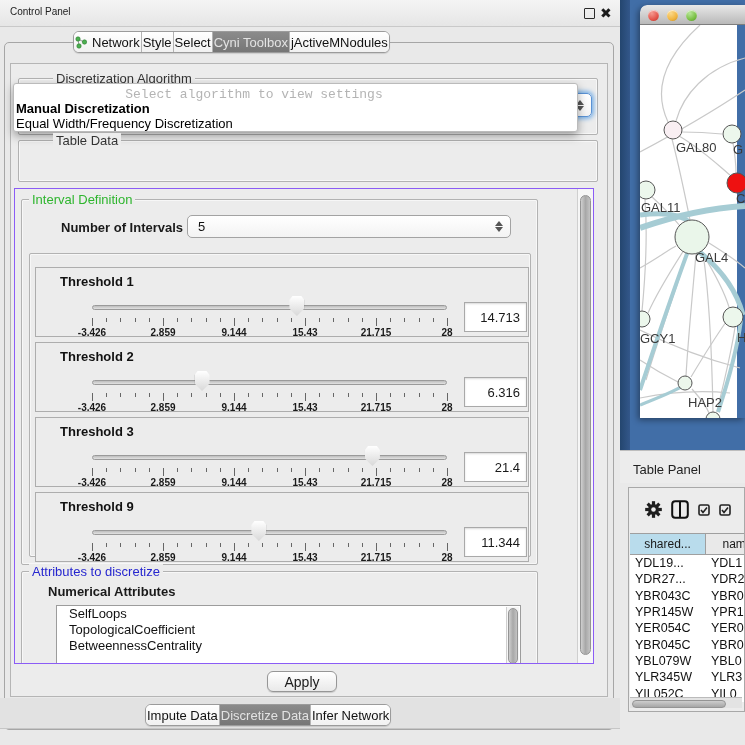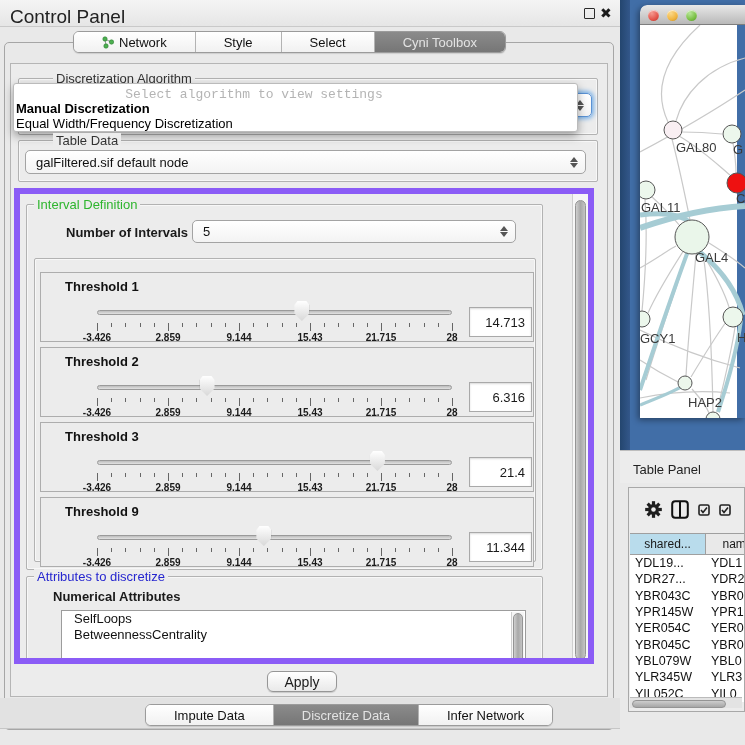--- a/index.html
+++ b/index.html
@@ -4,32 +4,32 @@
 <style>
   * { margin:0; padding:0; box-sizing:border-box; }
   html,body { width:745px; height:745px; overflow:hidden; background:#e9e9e9;
     font-family:"Liberation Sans","DejaVu Sans",sans-serif; color:#1a1a1a; }
   .abs { position:absolute; }
   #stage { position:relative; width:745px; height:745px; }
 
   
   #titlebar { left:0; top:0; width:620px; height:27px; background:linear-gradient(#f4f4f4,#e6e6e6);
     border-bottom:1px solid #c9c9c9; }
-  #titlebar .t { position:absolute; left:10px; top:6px; font-size:19px; color:#222; }
+  #titlebar .t { position:absolute; left:10px; top:6px; font-size:10px; color:#222; }
   .float-ic { position:absolute; top:8px; width:11px; height:11px; border:1.6px solid #2b2b2b; border-radius:1px; }
   .close-ic { position:absolute; top:5px; font-size:14px; font-weight:bold; color:#1c1c1c; }
 
   #outer-pane { left:4px; top:42px; width:610px; height:688px; border:1px solid #a6a6a6; border-radius:5px; background:#e9e9e9; }
   #main-panel { left:10px; top:63px; width:598px; height:634px; border:1px solid #b5b5b5; background:#ececec; }
 
   
   .segbar { position:absolute; display:flex; height:22px; border:1px solid #9b9b9b; border-radius:6px;
     overflow:hidden; background:#fff; box-shadow:0 1px 1px rgba(0,0,0,.12); }
   .seg { display:flex; align-items:center; justify-content:center; gap:4px; font-size:13px; color:#111;
-    background:linear-gradient(#ffffff,#f1f1f1); border-right:1px solid #b3b3b3; padding:0 28px; white-space:nowrap; }
+    background:linear-gradient(#ffffff,#f1f1f1); border-right:1px solid #b3b3b3; padding:0 1px; white-space:nowrap; }
   .seg:last-child { border-right:none; }
   .seg.sel { background:linear-gradient(#8b8b8b,#767676); color:#e3e3e3; }
 
   
   .group { position:absolute; border:1px solid #b2b2b2; border-radius:2px;
     box-shadow:inset 0 0 0 1px rgba(255,255,255,.6); }
   .group-label { position:absolute; font-size:13px; background:#ececec; padding:0 3px; white-space:nowrap; }
   .g-green { color:#2eb52e; }
   .g-blue  { color:#2626cf; }
   .g-dark  { color:#333;margin-left:28px; }
@@ -46,21 +46,21 @@
   .combo.focused { box-shadow:0 0 4px 2px #7db3e8; border-color:#5a92d4; }
 
   
   #algo-popup { left:13px; top:83px; width:565px; height:49px; background:#fff; border:1px solid #bbb;
     border-radius:3px; box-shadow:0 4px 10px rgba(0,0,0,.35); z-index:30; }
   #algo-popup .ph { position:absolute; left:0; top:3px; width:480px; text-align:center; color:#b4b4b4; font-size:13px;font-family:Liberation Mono, monospace; }
   #algo-popup .opt { position:absolute; left:2px; font-size:13px; color:#000; white-space:nowrap; }
   #algo-popup .opt.b { font-weight:bold; }
 
   
-  #scroll-area { left:14px; top:188px; width:580px; height:476px; border:6px solid #8b5cf6; background:#ececec; overflow:hidden; }
+  #scroll-area { left:14px; top:188px; width:580px; height:476px; border:1px solid #8b5cf6; background:#ececec; overflow:hidden; }
   .vsb-track { position:absolute; background:#f6f6f6; border-left:1px solid #cfcfcf; }
   .vsb-thumb { position:absolute; border-radius:6px; background:linear-gradient(90deg,#cfcfcf,#a8a8a8,#c4c4c4); border:1px solid #949494; }
 
   
   .thr-row { position:absolute; left:20px; width:494px; height:70px; border:1px solid #adadad; background:#ececec; }
   .thr-label { position:absolute; left:24px; top:6px; font-size:13px; font-weight:bold; color:#111; }
   .sl-track { position:absolute; left:56px; top:37px; width:355px; height:5px; border-radius:3px;
     background:linear-gradient(#bdbdbd,#e2e2e2); border:1px solid #9a9a9a; }
   .sl-handle { position:absolute; top:28px; width:15px; height:20px;
     background:linear-gradient(#ffffff,#d8d8d8); filter:drop-shadow(0 0 1px #777);
@@ -132,20 +132,23 @@
       </div>
       <div class="seg">
         <span>Style</span>
       </div>
       <div class="seg">
         <span>Select</span>
       </div>
       <div class="seg sel">
         <span>Cyni Toolbox</span>
       </div>
+      <div class="seg">
+        <span>jActiveMNodules</span>
+      </div>
     </div>
 
   <div id="main-panel" class="abs"></div>
 
   <div class="group" style="left:18px; top:78px; width:580px; height:57px;"></div>
   <div class="group-label g-dark" style="left:25px; top:71px;">Discretization Algorithm</div>
   <div class="combo focused" style="left:24px; top:93px; width:568px;">
     <span class="arrows">
         <span class="up"></span>
         <span class="dn"></span>
@@ -153,27 +156,20 @@
   </div>
 
   <div id="algo-popup" class="abs">
     <div class="ph">Select algorithm to view settings</div>
     <div class="opt b" style="top:17px;">Manual Discretization</div>
     <div class="opt" style="top:32px;">Equal Width/Frequency Discretization</div>
   </div>
 
   <div class="group" style="left:18px; top:140px; width:580px; height:42px;"></div>
   <div class="group-label g-dark" style="left:25px; top:133px; z-index:31;">Table Data</div>
-  <div class="combo" style="left:25px; top:150px; width:561px;">
-    <span>galFiltered.sif default node</span>
-    <span class="arrows">
-        <span class="up"></span>
-        <span class="dn"></span>
-      </span>
-  </div>
 
   <div id="scroll-area" class="abs">
 
     <div class="group" style="left:6px; top:10px; width:517px; height:366px;"></div>
     <div class="group-label g-green" style="left:14px; top:3px;">Interval Definition</div>
 
     <div style="position:absolute; left:46px; top:31px; font-size:13px; font-weight:bold;">Number of Intervals</div>
     <div class="combo" style="left:172px; top:26px; width:324px; height:23px;">
       <span>5</span>
       <span class="arrows">
@@ -340,20 +336,21 @@
       </div>
 
     <div class="group" style="left:6px; top:382px; width:517px; height:120px;"></div>
     <div class="group-label g-blue" style="left:14px; top:375px;">Attributes to discretize</div>
     <div style="position:absolute; left:33px; top:395px; font-size:13px; font-weight:bold;">Numerical Attributes</div>
     <div id="attr-list">
       <div class="vsb-track" style="right:1px; top:1px; width:13px; height:62px;">
         <div class="vsb-thumb" style="left:1px; top:1px; width:10px; height:56px;"></div>
       </div>
     <div class="item">SelfLoops</div>
+        <div class="item">TopologicalCoefficient</div>
         <div class="item">BetweennessCentrality</div>
       </div>
 
     <div class="vsb-track" style="right:0; top:0; width:16px; height:100%;">
       <div class="vsb-thumb" style="left:2px; top:6px; width:11px; height:460px;"></div>
     </div>
   </div>
 
   <div id="apply-btn" class="abs">
     <span>Apply</span>

